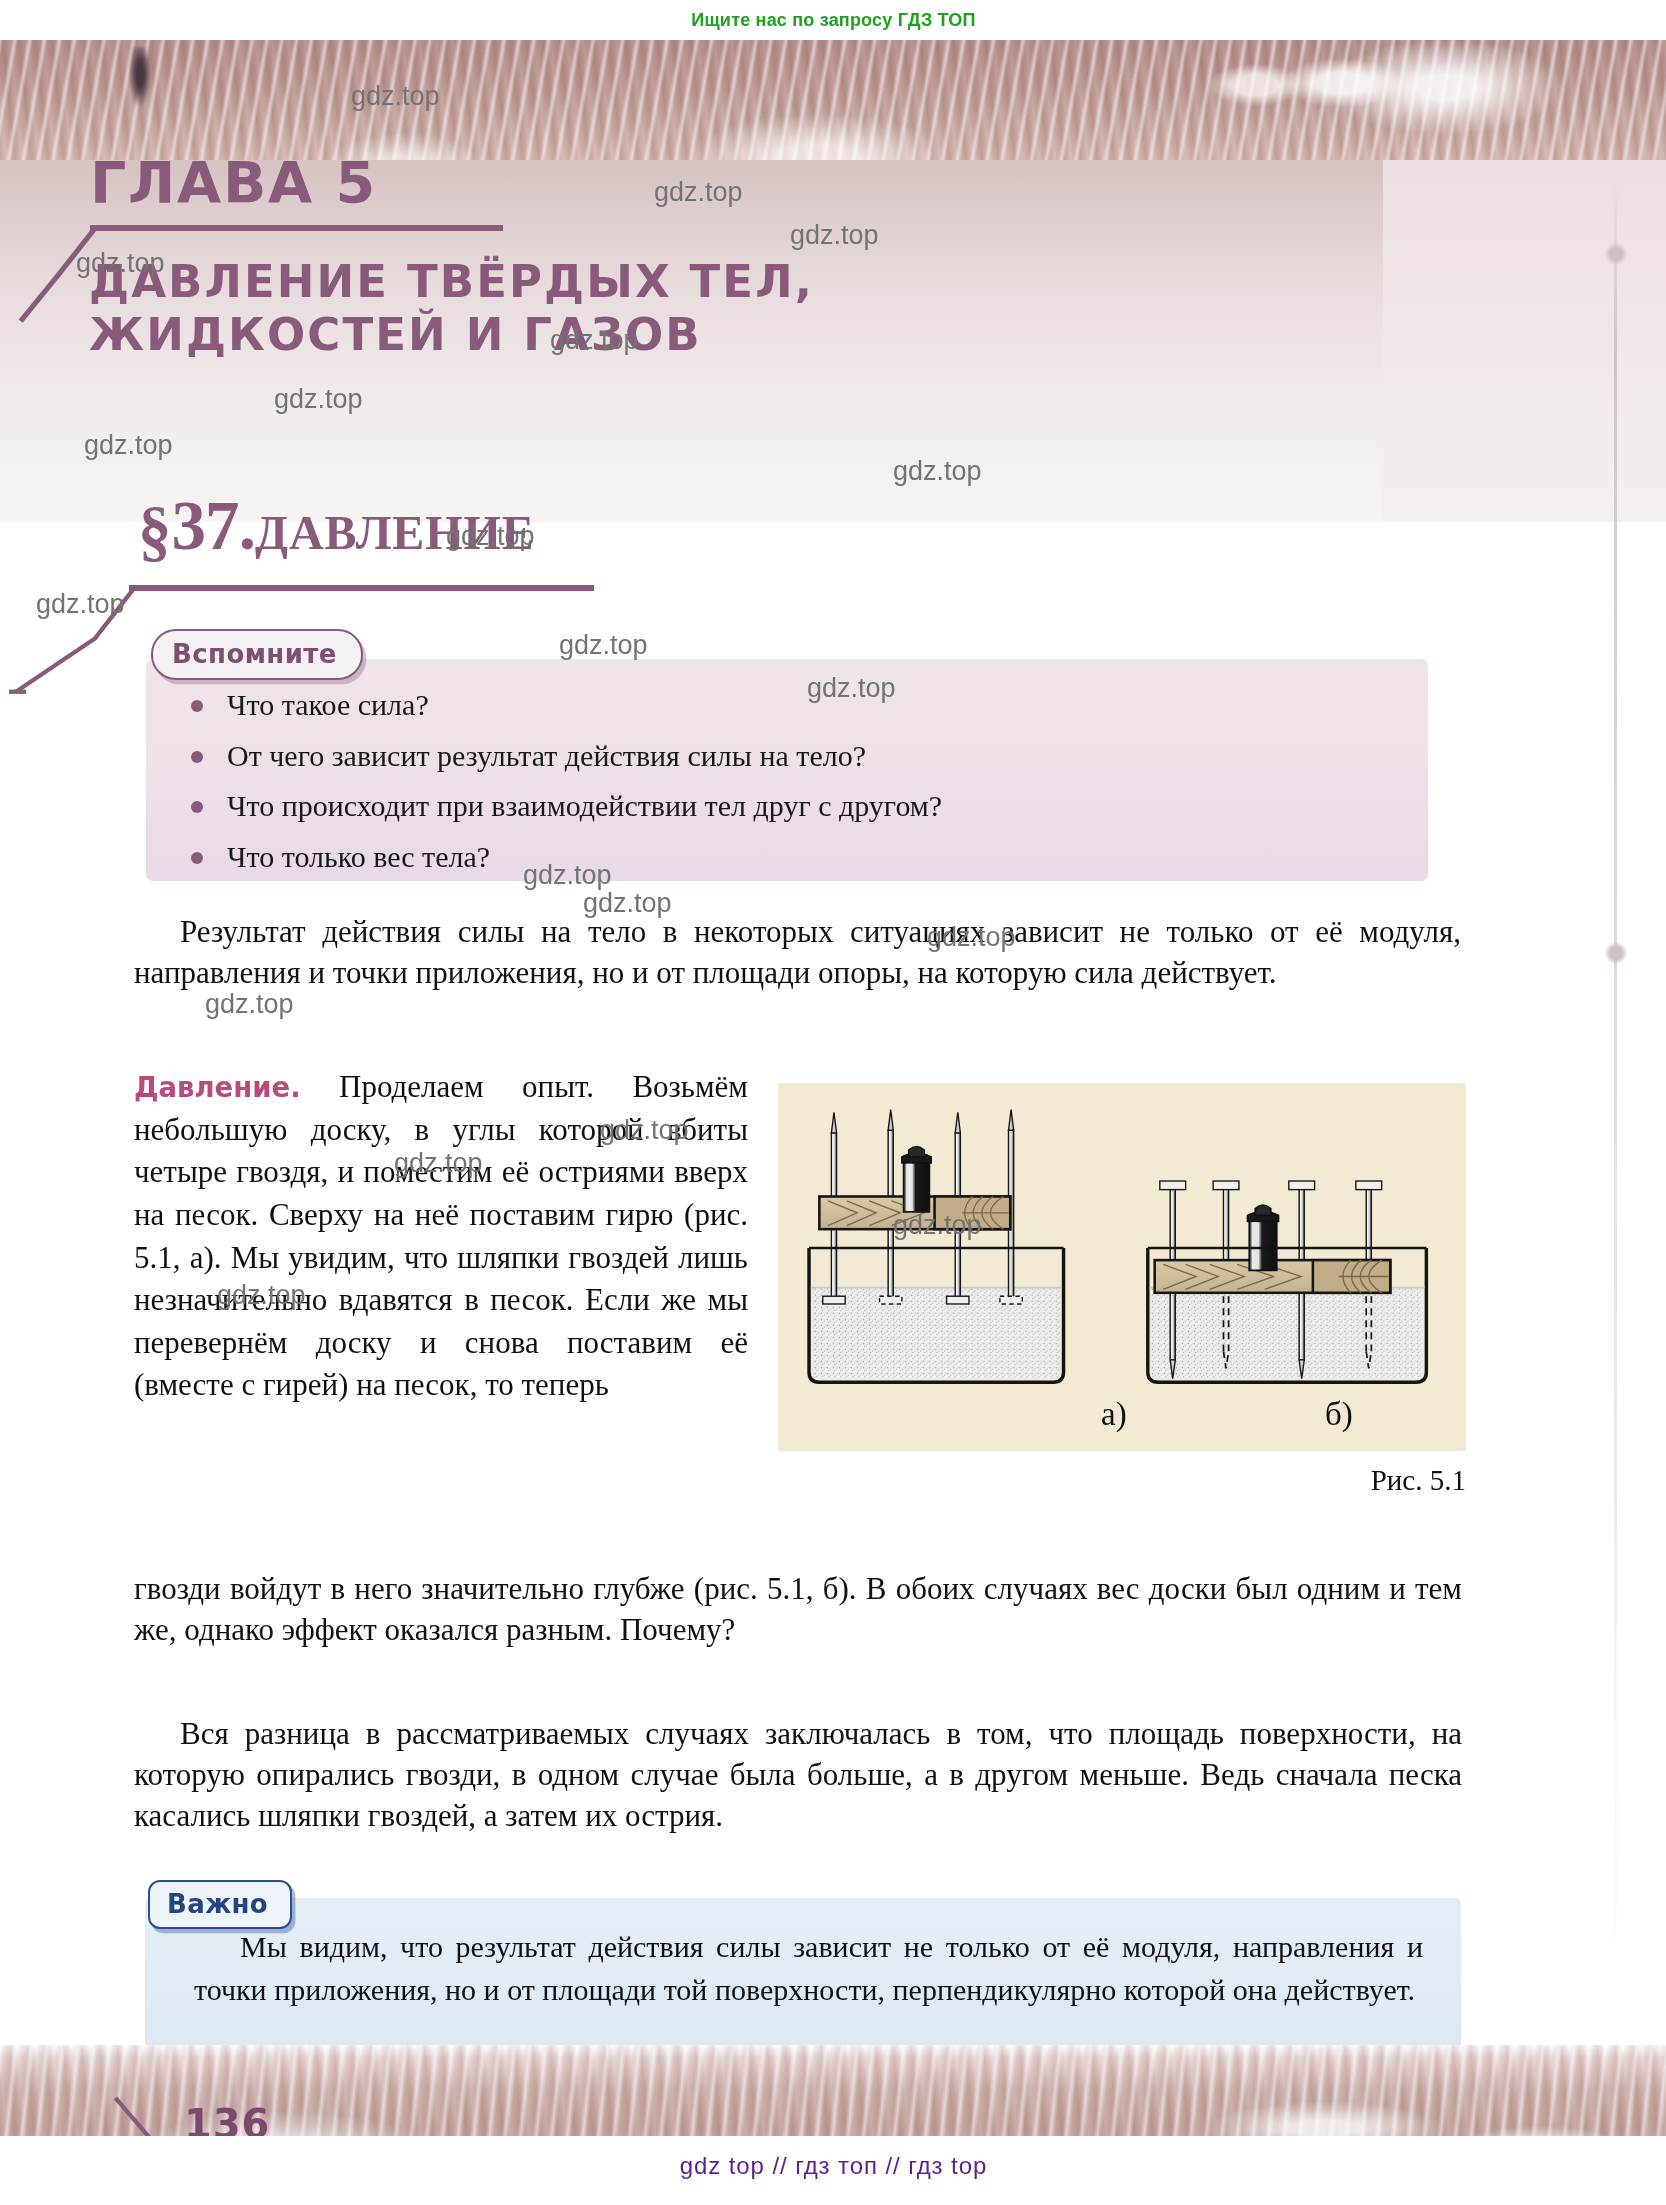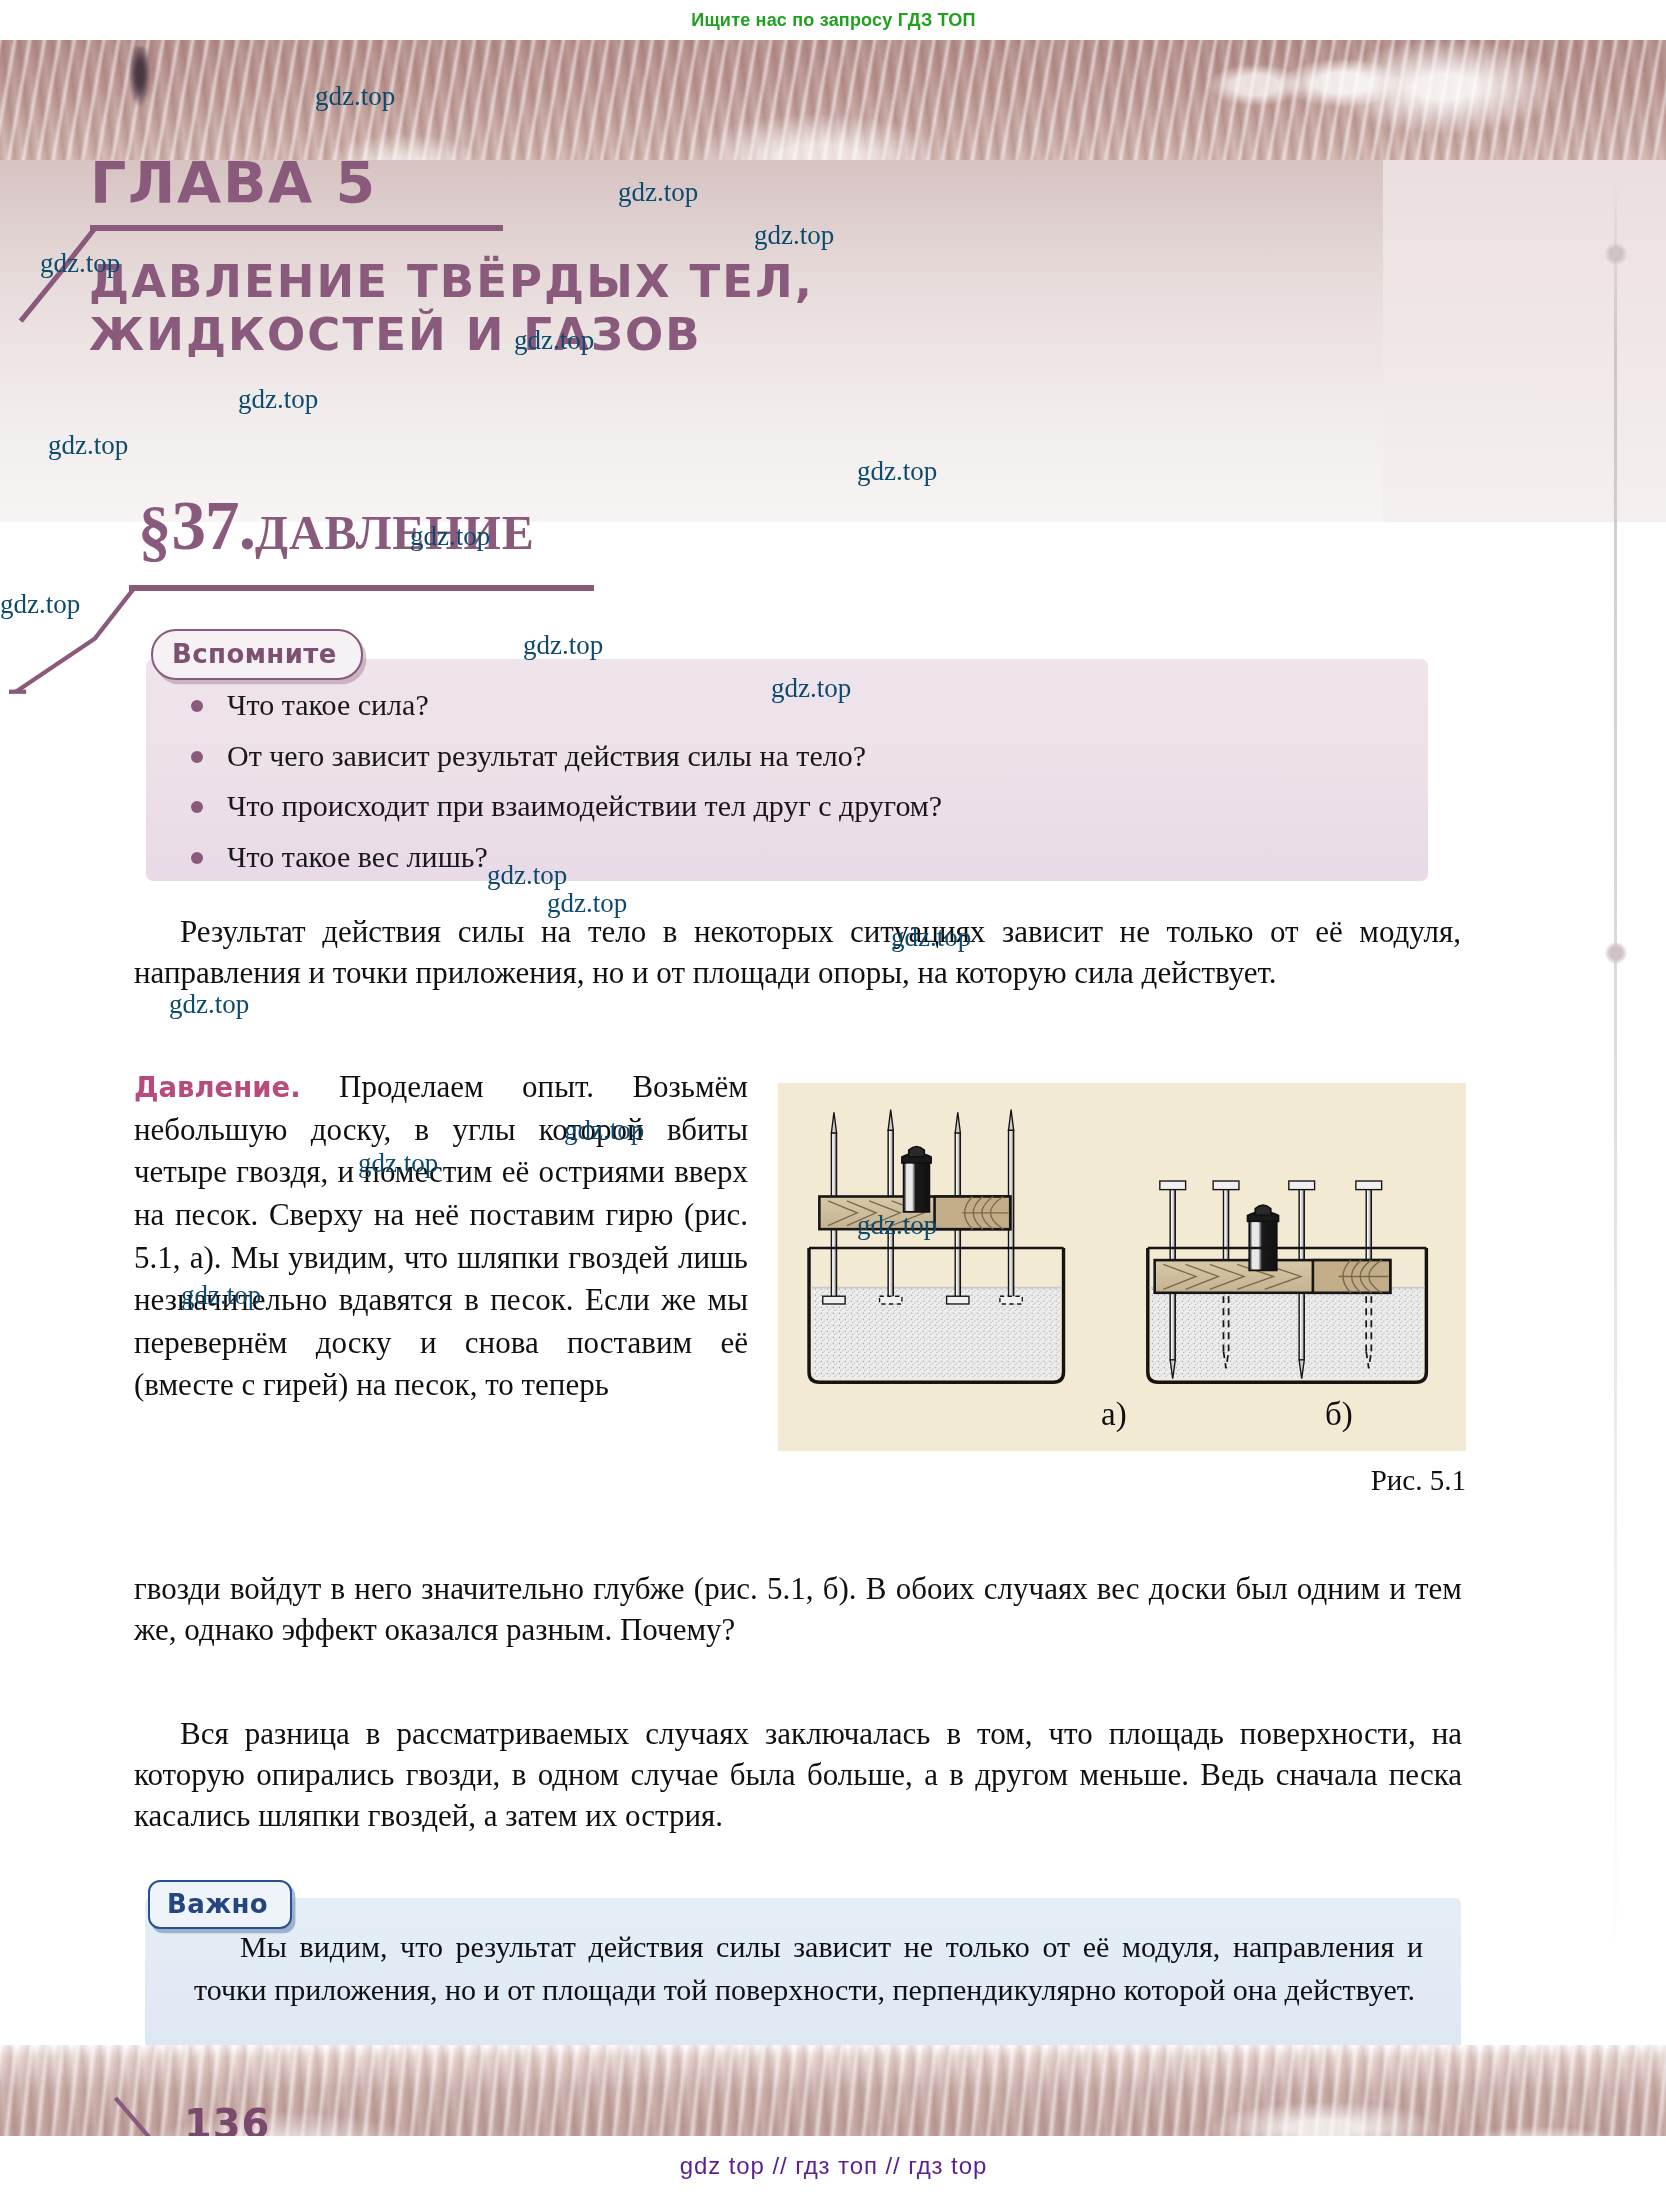--- a/index.html
+++ b/index.html
@@ -228,23 +228,24 @@
   }
   .footer-text{
     color:#5b1f8f;
     font-family:"Liberation Sans", sans-serif;
     font-size:24px;font-weight:400;letter-spacing:0.9px;
   }
 
   
   .wm{
     position:absolute;
-    font-family:Liberation Serif, serif;
-    font-size:27px;color:#0c4a6e;white-space:nowrap;
+    font-family:Liberation Sans, sans-serif;
+    font-size:27px;color:#737373;white-space:nowrap;
     pointer-events:none;
+    margin-left:36px;
   }
 </style>
 </head>
 <body>
 
 <div class="top-banner">
   <span class="top-banner-text">Ищите нас по запросу ГДЗ ТОП</span>
 </div>
 
 <div class="page">
@@ -283,21 +284,21 @@
   </div>
 
   <div class="recall-block"></div>
   <div class="recall-tab">
     <span>Вспомните</span>
   </div>
   <ul class="recall-list">
     <li>Что такое сила?</li>
     <li>От чего зависит результат действия силы на тело?</li>
     <li>Что происходит при взаимодействии тел друг с другом?</li>
-    <li>Что такое вес лишь?</li>
+    <li>Что только вес тела?</li>
   </ul>
 
   <div class="para p-intro">Результат действия силы на тело в некоторых ситуациях зависит не только от её модуля, направления и точки приложения, но и от площади опоры, на которую сила действует.</div>
 
   <div class="para p-left">
     <span class="lead">Давление.</span><span> Проделаем опыт. Возьмём небольшую доску, в углы которой вбиты четыре гвоздя, и поместим её остриями вверх на песок. Сверху на неё поставим гирю (рис. 5.1, а). Мы увидим, что шляпки гвоздей лишь незначительно вдавятся в песок. Если же мы перевернём доску и снова поставим её (вместе с гирей) на песок, то теперь</span>
   </div>
 
   <div class="figure">
     <svg width="688" height="368" viewBox="0 0 800 428">

